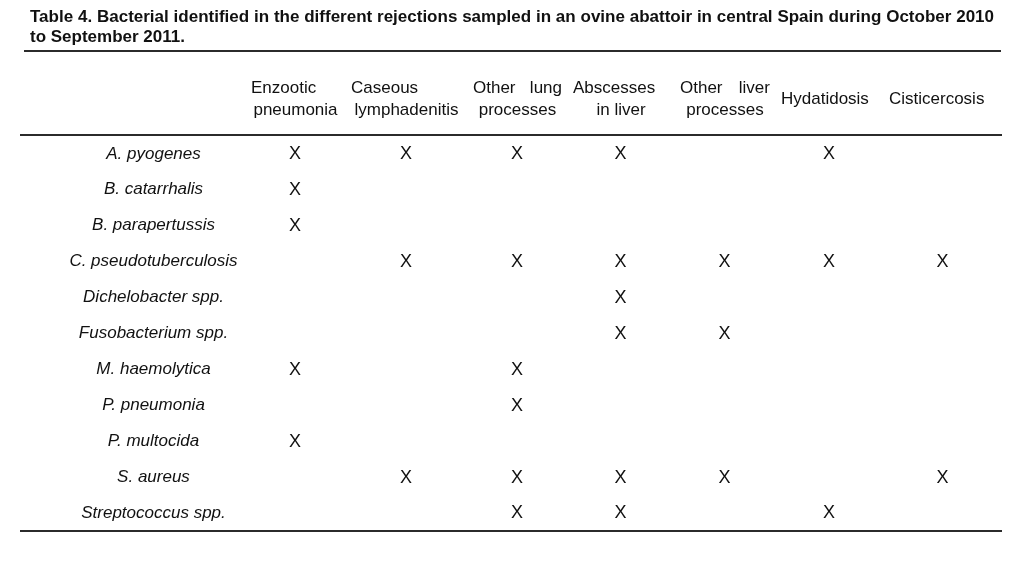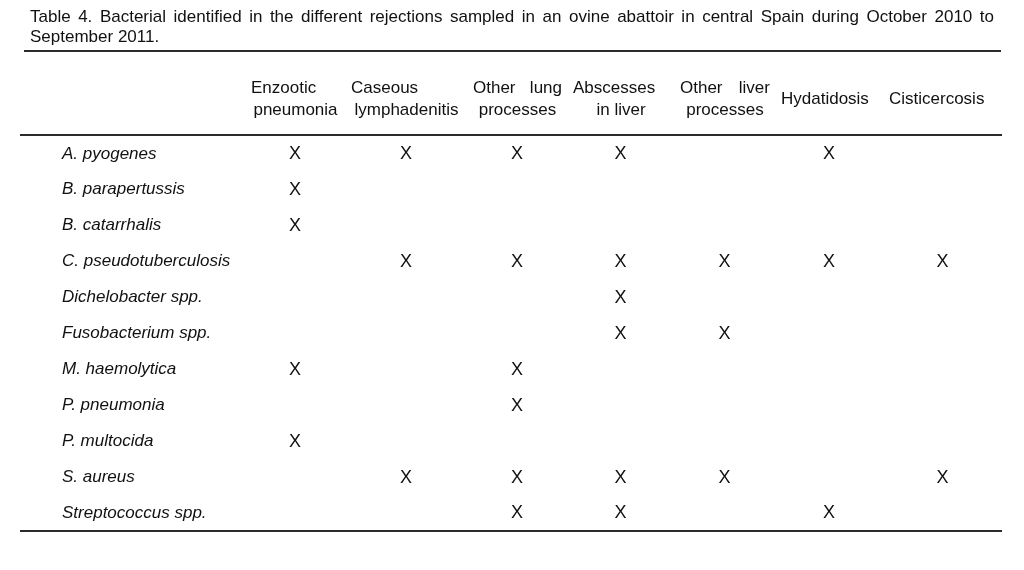--- a/index.html
+++ b/index.html
@@ -11,21 +11,21 @@
   html,body{margin:0;padding:0;}
   body{
     width:1024px;height:570px;background:var(--bg);
     font-family:"Liberation Sans","DejaVu Sans",sans-serif;
     color:var(--text);
     overflow:hidden;
   }
   .page{width:1024px;height:570px;position:relative;}
   .caption{
     margin:7px 30px 0 30px;
-    font-size:17px;font-weight:normal;line-height:1.18;
+    font-size:17px;font-weight:bold;line-height:1.18;
     text-align:justify;
     color:var(--text);
   }
   .caption-rule{
     margin:3px 23px 0 24px;
     border-top:2px solid var(--rule);
     height:0;
   }
   .table-wrap{margin:12px 22px 0 20px;}
   table.data-table{
@@ -42,21 +42,21 @@
   col.c7{width:119px;}
   thead th{
     height:71px;vertical-align:middle;text-align:left;
     font-weight:normal;padding:0 5px 0 6px;
   }
   thead tr{border-bottom:2px solid var(--rule);}
   .hline{line-height:22px;text-align:center;}
   .hline1{text-align:justify;text-align-last:justify;}
   tbody td{height:36px;vertical-align:middle;padding:0;}
   td.species{
-    font-style:italic;padding-left:42px;white-space:nowrap;
+    font-style:italic;padding-left:42px;white-space:nowrap;text-align:center;
   }
   td.mark-cell{text-align:center;font-size:18px;}
   tbody{border-bottom:2px solid var(--rule);}
 </style>
 </head>
 <body>
 
 <div class="page">
   <p class="caption">Table 4. Bacterial identified in the different rejections sampled in an ovine abattoir in central Spain during October 2010 to September 2011.</p>
   <div class="caption-rule"></div>
@@ -108,31 +108,31 @@
             <td class="species">A. pyogenes</td>
             <td class="mark-cell">X</td>
             <td class="mark-cell">X</td>
             <td class="mark-cell">X</td>
             <td class="mark-cell">X</td>
             <td class="mark-cell"></td>
             <td class="mark-cell">X</td>
             <td class="mark-cell"></td>
           </tr>
           <tr>
+            <td class="species">B. catarrhalis</td>
+            <td class="mark-cell">X</td>
+            <td class="mark-cell"></td>
+            <td class="mark-cell"></td>
+            <td class="mark-cell"></td>
+            <td class="mark-cell"></td>
+            <td class="mark-cell"></td>
+            <td class="mark-cell"></td>
+          </tr>
+          <tr>
             <td class="species">B. parapertussis</td>
-            <td class="mark-cell">X</td>
-            <td class="mark-cell"></td>
-            <td class="mark-cell"></td>
-            <td class="mark-cell"></td>
-            <td class="mark-cell"></td>
-            <td class="mark-cell"></td>
-            <td class="mark-cell"></td>
-          </tr>
-          <tr>
-            <td class="species">B. catarrhalis</td>
             <td class="mark-cell">X</td>
             <td class="mark-cell"></td>
             <td class="mark-cell"></td>
             <td class="mark-cell"></td>
             <td class="mark-cell"></td>
             <td class="mark-cell"></td>
             <td class="mark-cell"></td>
           </tr>
           <tr>
             <td class="species">C. pseudotuberculosis</td>

